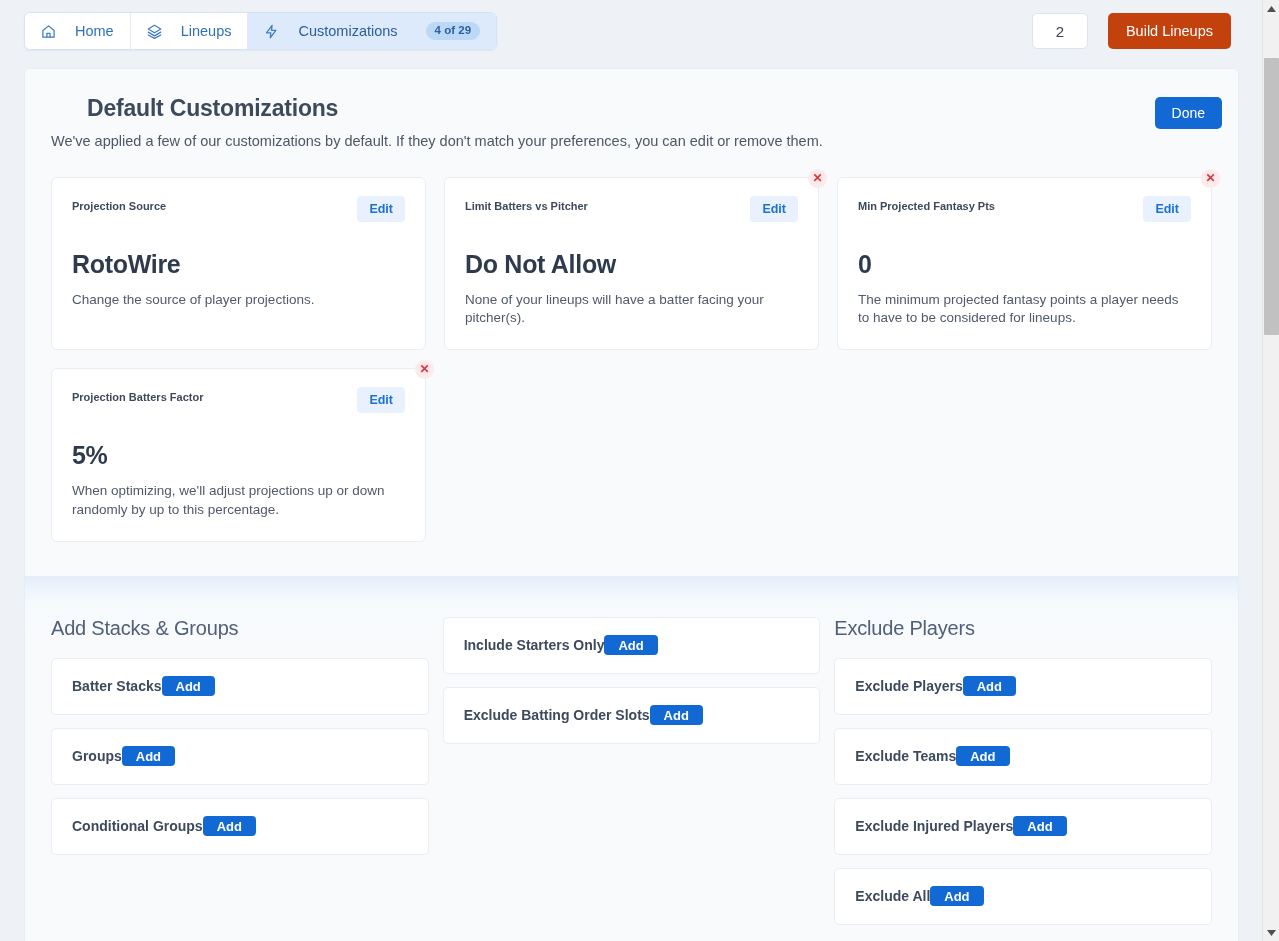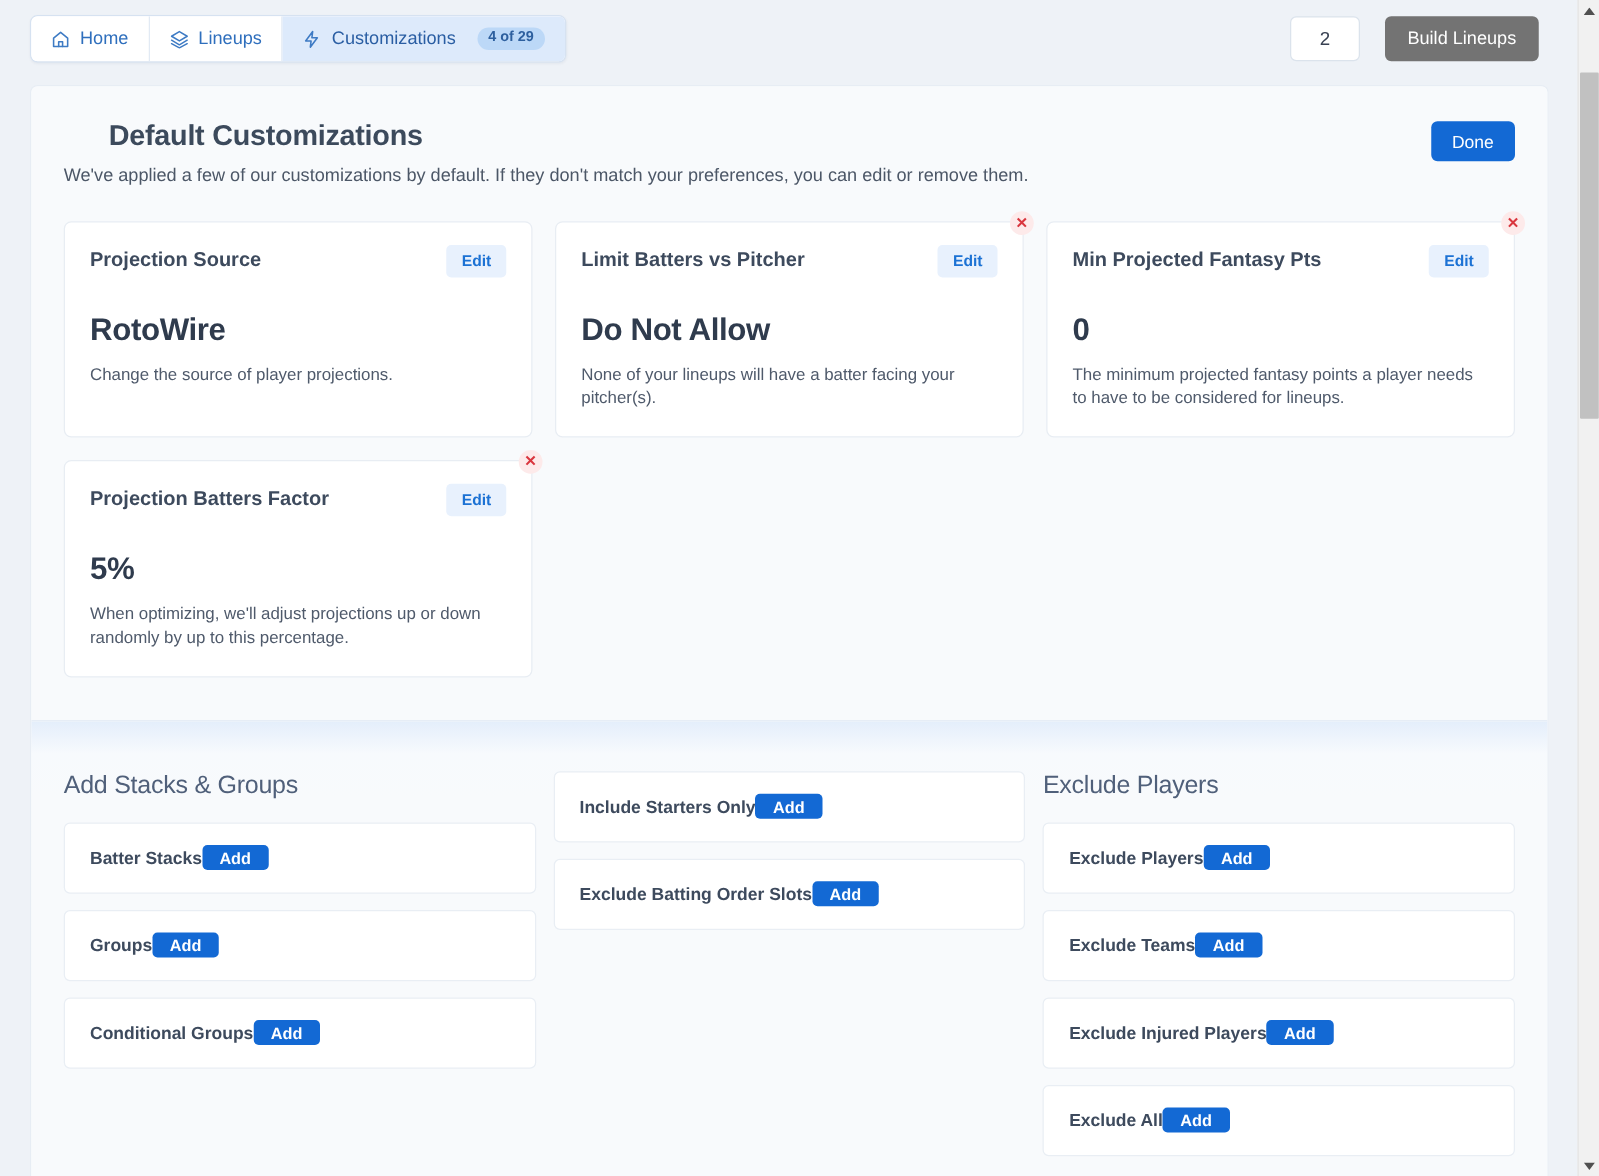--- a/index.html
+++ b/index.html
@@ -17,21 +17,21 @@
     background: #eef2f7;
   }
   .tabs {
     position: absolute; left: 24px; top: 12px;
     display: flex; align-items: stretch;
     border: 1px solid #d6e2f1; border-radius: 6px;
     background: #ffffff; overflow: hidden;
     box-shadow: 0 1px 2px rgba(16,40,80,.05);
   }
   .tab {
-    display: flex; align-items: center; gap: 8px;
+    display: flex; align-items: center; gap: 19px;
     padding: 0 16px; height: 36px;
     font-size: 14.5px; color: #2f6fbd;
     border-right: 1px solid #e2eaf4;
     background: #ffffff; cursor: pointer;
     white-space: nowrap;
   }
   .tab:last-child { border-right: none; }
   .tab.active { background: #ddeafb; color: #2a5ea3; }
   .tab .ic { display: inline-flex; align-items: center; }
   .tab-badge {
@@ -46,21 +46,21 @@
     position: absolute; right: 167px; top: 13px;
     width: 56px; height: 36px;
     border: 1px solid #dbe3ec; border-radius: 5px;
     background: #fff; color: #384152;
     font-size: 15px; text-align: center;
     font-family: "Liberation Sans", sans-serif;
   }
   .build-btn {
     position: absolute; right: 24px; top: 13px;
     height: 36px; padding: 0 18px;
-    background: #737373; border: none; border-radius: 5px;
+    background: #c2410c; border: none; border-radius: 5px;
     color: #ffffff; font-size: 14.5px; cursor: pointer;
     font-family: "Liberation Sans", sans-serif;
   }
 
   
   .page {
     position: absolute; left: 24px; top: 68px;
     width: 1215px; height: 880px;
     background: #f8fafc;
     border-radius: 6px 6px 0 0;
@@ -70,40 +70,40 @@
 
   .defaults {
     position: relative;
     padding: 26px 26px 34px 26px;
     background: #f8fafc;
     border-bottom: 1px solid #e6edf6;
   }
   .page-title { font-size: 23px; font-weight: 700; color: #3c4a5c; letter-spacing: -.2px; margin-left: 36px; }
   .page-sub { margin-top: 11px; font-size: 14.5px; color: #4c5767; }
   .done-btn {
-    position: absolute; right: 26px; top: 28px;
+    position: absolute; right: 16px; top: 28px;
     background: #1369d4; border: none; border-radius: 5px;
     color: #fff; font-size: 14px; height: 32px; padding: 0 17px;
     cursor: pointer; font-family: "Liberation Sans", sans-serif;
   }
 
   .card-grid {
     margin-top: 28px;
     display: grid; grid-template-columns: repeat(3, 1fr);
     gap: 18px;
   }
   .dcard {
     position: relative;
     background: #ffffff;
     border: 1px solid #e8edf3; border-radius: 6px;
     padding: 18px 20px 22px 20px;
     min-height: 150px;
   }
   .dcard-head { display: flex; align-items: flex-start; justify-content: space-between; }
-  .dcard-label { font-size: 16px; font-weight: 700; color: #3d4a5d; padding-top: 4px; }
+  .dcard-label { font-size: 11px; font-weight: 700; color: #3d4a5d; padding-top: 4px; }
   .edit-btn {
     background: #e8f1fd; border: none; border-radius: 4px;
     color: #1c72d4; font-size: 12.5px; font-weight: 700;
     padding: 6px 12px; cursor: pointer;
     font-family: "Liberation Sans", sans-serif;
   }
   .dcard-value { margin-top: 28px; font-size: 25px; font-weight: 700; color: #2f3b4d; letter-spacing: -.3px; }
   .dcard-desc { margin-top: 12px; font-size: 13.5px; color: #4f5a6b; line-height: 1.35; }
 
   .remove-badge {

